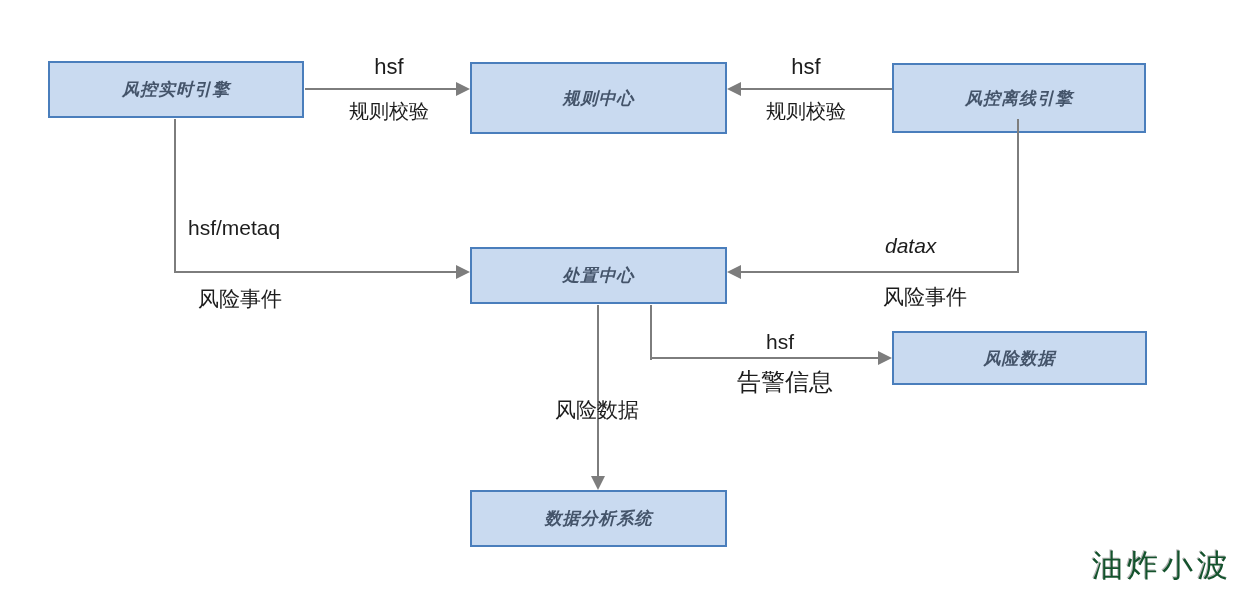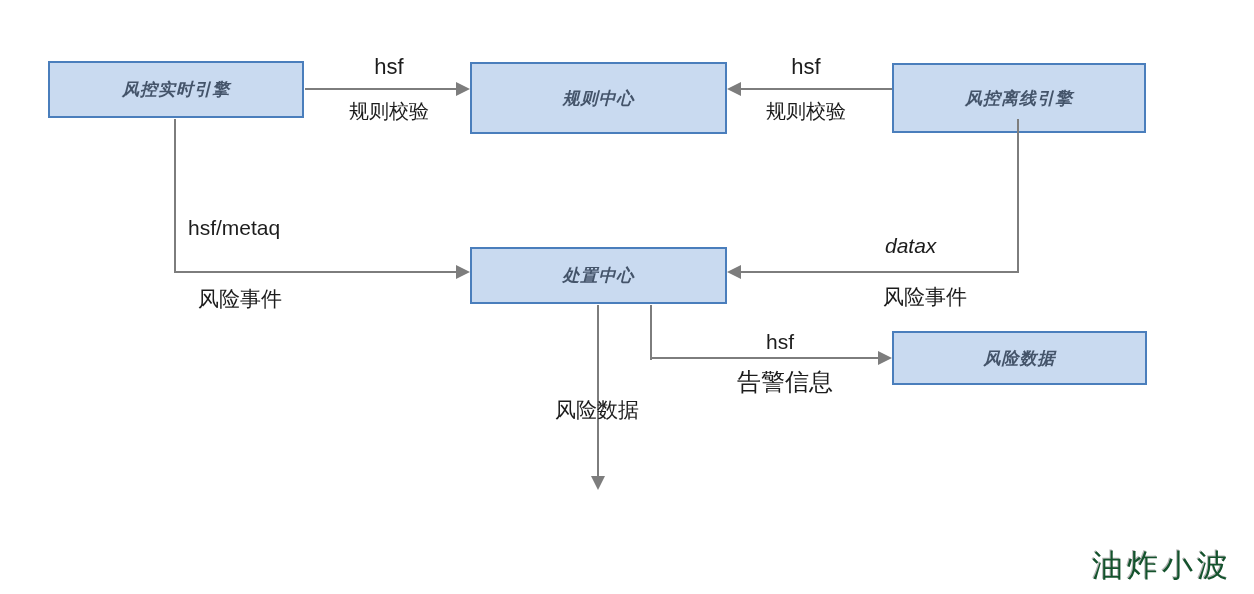--- a/index.html
+++ b/index.html
@@ -105,20 +105,23 @@
   </div>
   <div class="node" id="node-offline">
     <span>风控离线引擎</span>
   </div>
   <div class="node" id="node-disposal">
     <span>处置中心</span>
   </div>
   <div class="node" id="node-notify">
     <span>风险数据</span>
   </div>
+  <div class="node" id="node-analysis">
+    <span>数据分析系统</span>
+  </div>
 
   <div class="hline" id="e1-h"></div>
   <div class="arrow-right" id="e1-a"></div>
   <div class="edge-label proto" id="lbl-e1-proto">hsf</div>
   <div class="edge-label" id="lbl-e1-name">规则校验</div>
 
   <div class="hline" id="e2-h"></div>
   <div class="arrow-left" id="e2-a"></div>
   <div class="edge-label proto" id="lbl-e2-proto">hsf</div>
   <div class="edge-label" id="lbl-e2-name">规则校验</div>

